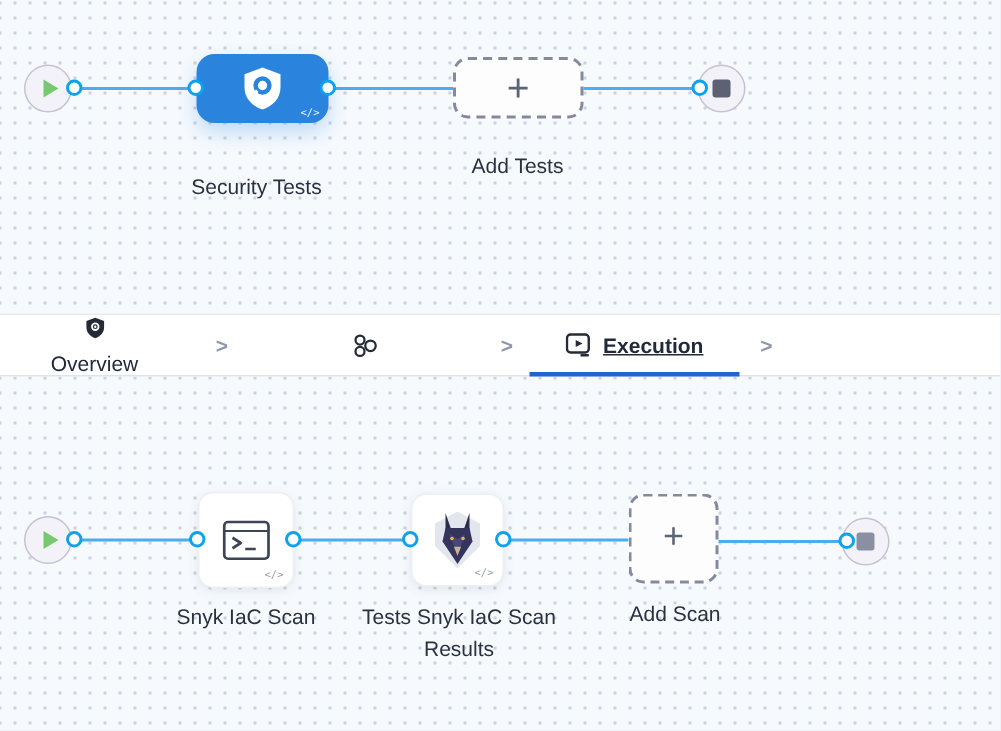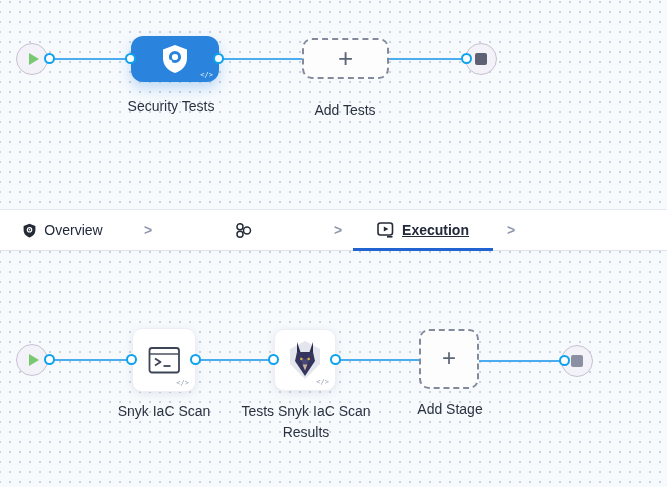--- a/index.html
+++ b/index.html
@@ -118,27 +118,27 @@
 
     <div class="dashed-box" style="left:302px; top:38px; width:87px; height:41px;">
       <span class="plus-glyph">+</span>
     </div>
 
     <div class="round-node" style="left:465px; top:43px;">
       <div class="stop-sq"></div>
     </div>
     <div class="port" style="left:461px; top:53px;"></div>
 
-    <div class="graph-label" style="left:101px; top:96px; width:140px;">Security Tests</div>
+    <div class="graph-label" style="left:101px; top:114px; width:140px;">Security Tests</div>
     <div class="graph-label" style="left:285px; top:100px; width:120px;">Add Tests</div>
   </div>
 
   <div class="tabbar">
 
-    <div class="tab" style="left:8px; width:110px;">
+    <div class="tab" style="left:8px; width:110px;flex-direction:column;">
       <span class="tab-icon">
         <svg width="13" height="15" viewBox="0 0 13 15">
           <path d="M6.5 .8 L12.4 3 V7 C12.4 10.8 10 13.2 6.5 14.5 C3 13.2 .6 10.8 .6 7 V3 Z" fill="#252b36"></path>
           <circle cx="6.5" cy="6.8" r="2.2" fill="none" stroke="#ffffff" stroke-width="1.2"></circle>
           <circle cx="6.5" cy="6.8" r=".8" fill="#ffffff"></circle>
         </svg>
       </span>
       <span>Overview</span>
     </div>
 
@@ -223,16 +223,16 @@
       <span class="plus-glyph" style="font-size:24px;">+</span>
     </div>
 
     <div class="round-node" style="left:561px; top:345px;">
       <div class="stop-sq light"></div>
     </div>
     <div class="port" style="left:559px; top:355px;"></div>
 
     <div class="graph-label" style="left:94px; top:401px; width:140px;">Snyk IaC Scan</div>
     <div class="graph-label" style="left:241px; top:401px; width:130px;">Tests Snyk IaC Scan Results</div>
-    <div class="graph-label" style="left:390px; top:399px; width:120px;">Add Stage</div>
+    <div class="graph-label" style="left:390px; top:399px; width:120px;">Add Scan</div>
   </div>
 
 </div>
 
 </body></html>

